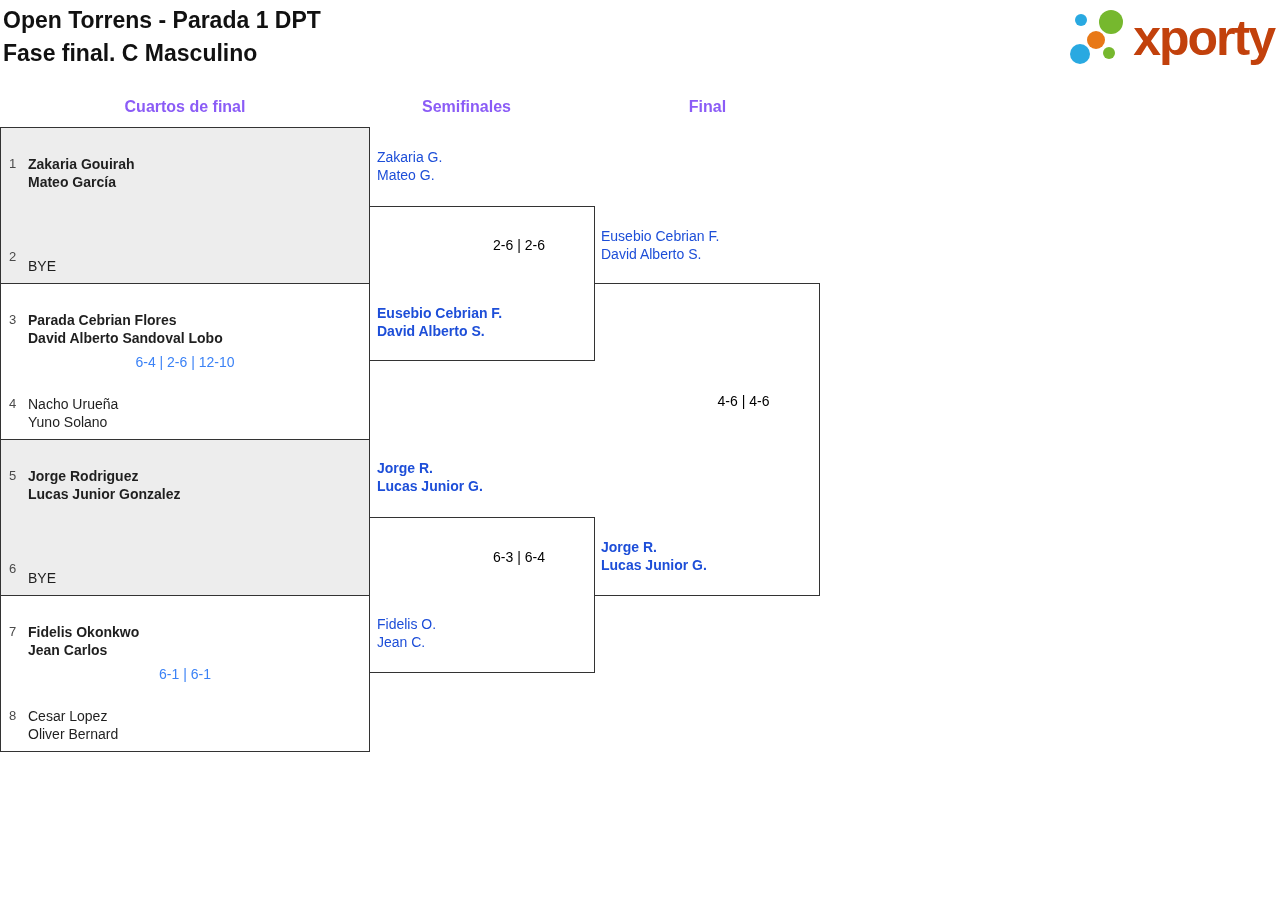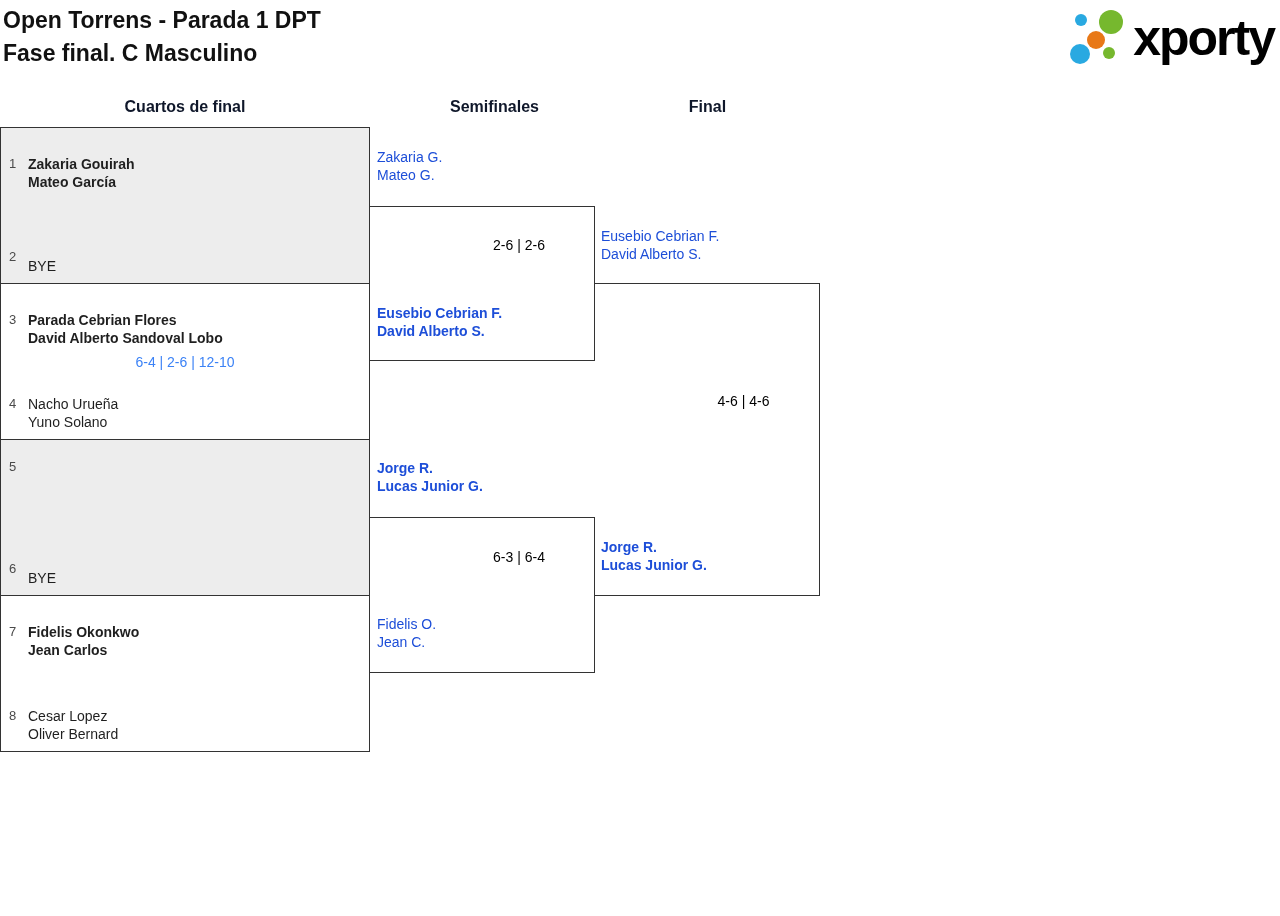--- a/index.html
+++ b/index.html
@@ -5,26 +5,26 @@
   * { margin:0; padding:0; box-sizing:border-box; }
   html,body { width:1280px; height:916px; background:#ffffff; font-family:"Liberation Sans",sans-serif; color:#222; overflow:hidden; }
   .page { position:relative; width:1280px; height:916px; }
 
   
   .title-block { position:absolute; left:3px; top:4px; }
   .title-line { display:block; font-size:23px; line-height:33px; font-weight:700; color:#111; }
 
   .logo { position:absolute; right:6px; top:6px; display:flex; align-items:flex-start; }
   .logo-dots { width:66px; height:64px; }
-  .logo-word { font-size:50px; line-height:64px; font-weight:700; color:#000000; letter-spacing:-2px; margin-left:4px; }
+  .logo-word { font-size:50px; line-height:64px; font-weight:700; color:#c2410c; letter-spacing:-2px; margin-left:4px; }
 
   
-  .round-h { position:absolute; top:98px; font-size:16px; font-weight:700; color:#0f172a; text-align:center; }
+  .round-h { position:absolute; top:98px; font-size:16px; font-weight:700; color:#8b5cf6; text-align:center; }
   .rh-1 { left:0; width:370px; }
-  .rh-2 { left:382px; width:225px; }
+  .rh-2 { left:354px; width:225px; }
   .rh-3 { left:595px; width:225px; }
 
   
   .qf-col { position:absolute; left:0; top:127px; width:370px; }
   .match-box { position:relative; width:370px; height:157px; border:1px solid #333; background:#fff; }
   .match-box + .match-box { margin-top:-1px; }
   .match-box.bye-bg { background:#ededed; }
 
   .team-row { position:absolute; left:8px; right:8px; min-height:36px; display:flex; align-items:center; }
   .team-row.slot-top { top:8px; }
@@ -115,38 +115,43 @@
         <div class="team">
           <span class="ln">Nacho Urueña</span>
           <span class="ln">Yuno Solano</span>
         </div>
       </div>
     </div>
 
     <div class="match-box bye-bg">
       <div class="team-row slot-top">
         <span class="seed">5</span>
+        <div class="team winner">
+          <span class="ln">Jorge Rodriguez</span>
+          <span class="ln">Lucas Junior Gonzalez</span>
+        </div>
       </div>
       <div class="qf-score"></div>
       <div class="team-row slot-bot">
         <span class="seed">6</span>
         <div class="team">
           <span class="ln">BYE</span>
         </div>
       </div>
     </div>
 
     <div class="match-box">
       <div class="team-row slot-top">
         <span class="seed">7</span>
         <div class="team winner">
           <span class="ln">Fidelis Okonkwo</span>
           <span class="ln">Jean Carlos</span>
         </div>
       </div>
+      <div class="qf-score">6-1 | 6-1</div>
       <div class="team-row slot-bot">
         <span class="seed">8</span>
         <div class="team">
           <span class="ln">Cesar Lopez</span>
           <span class="ln">Oliver Bernard</span>
         </div>
       </div>
     </div>
 
   </div>

